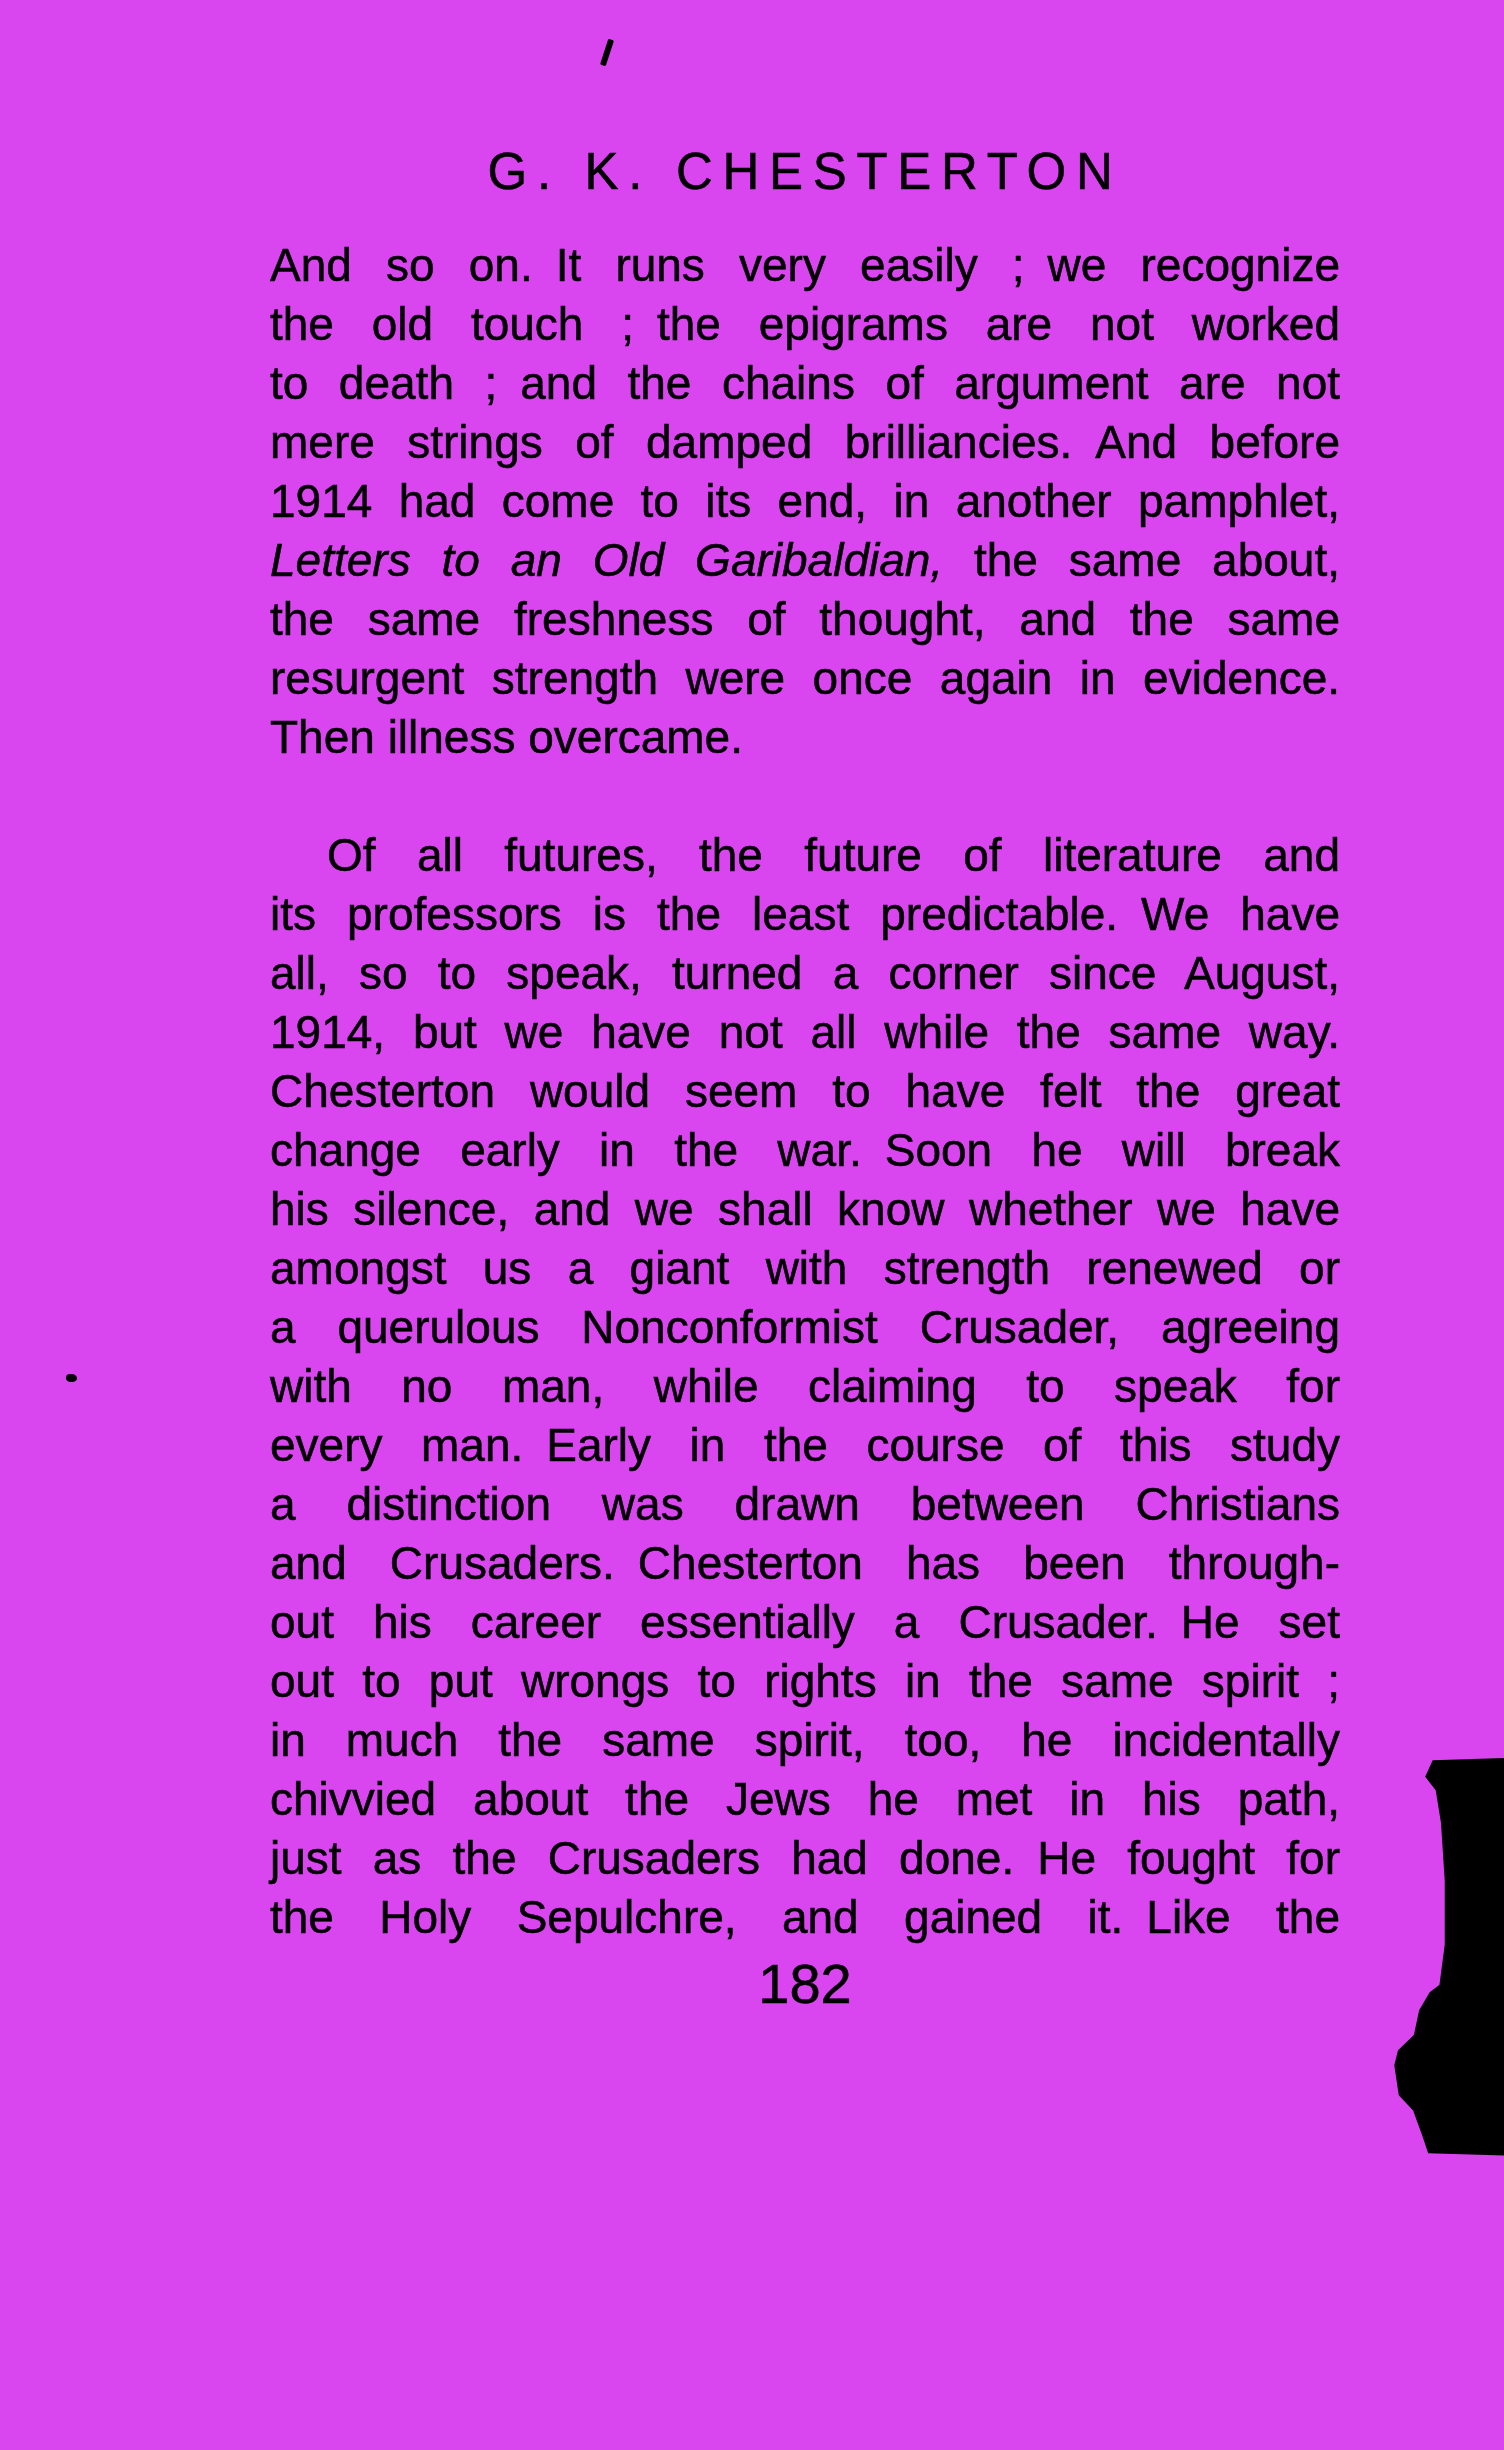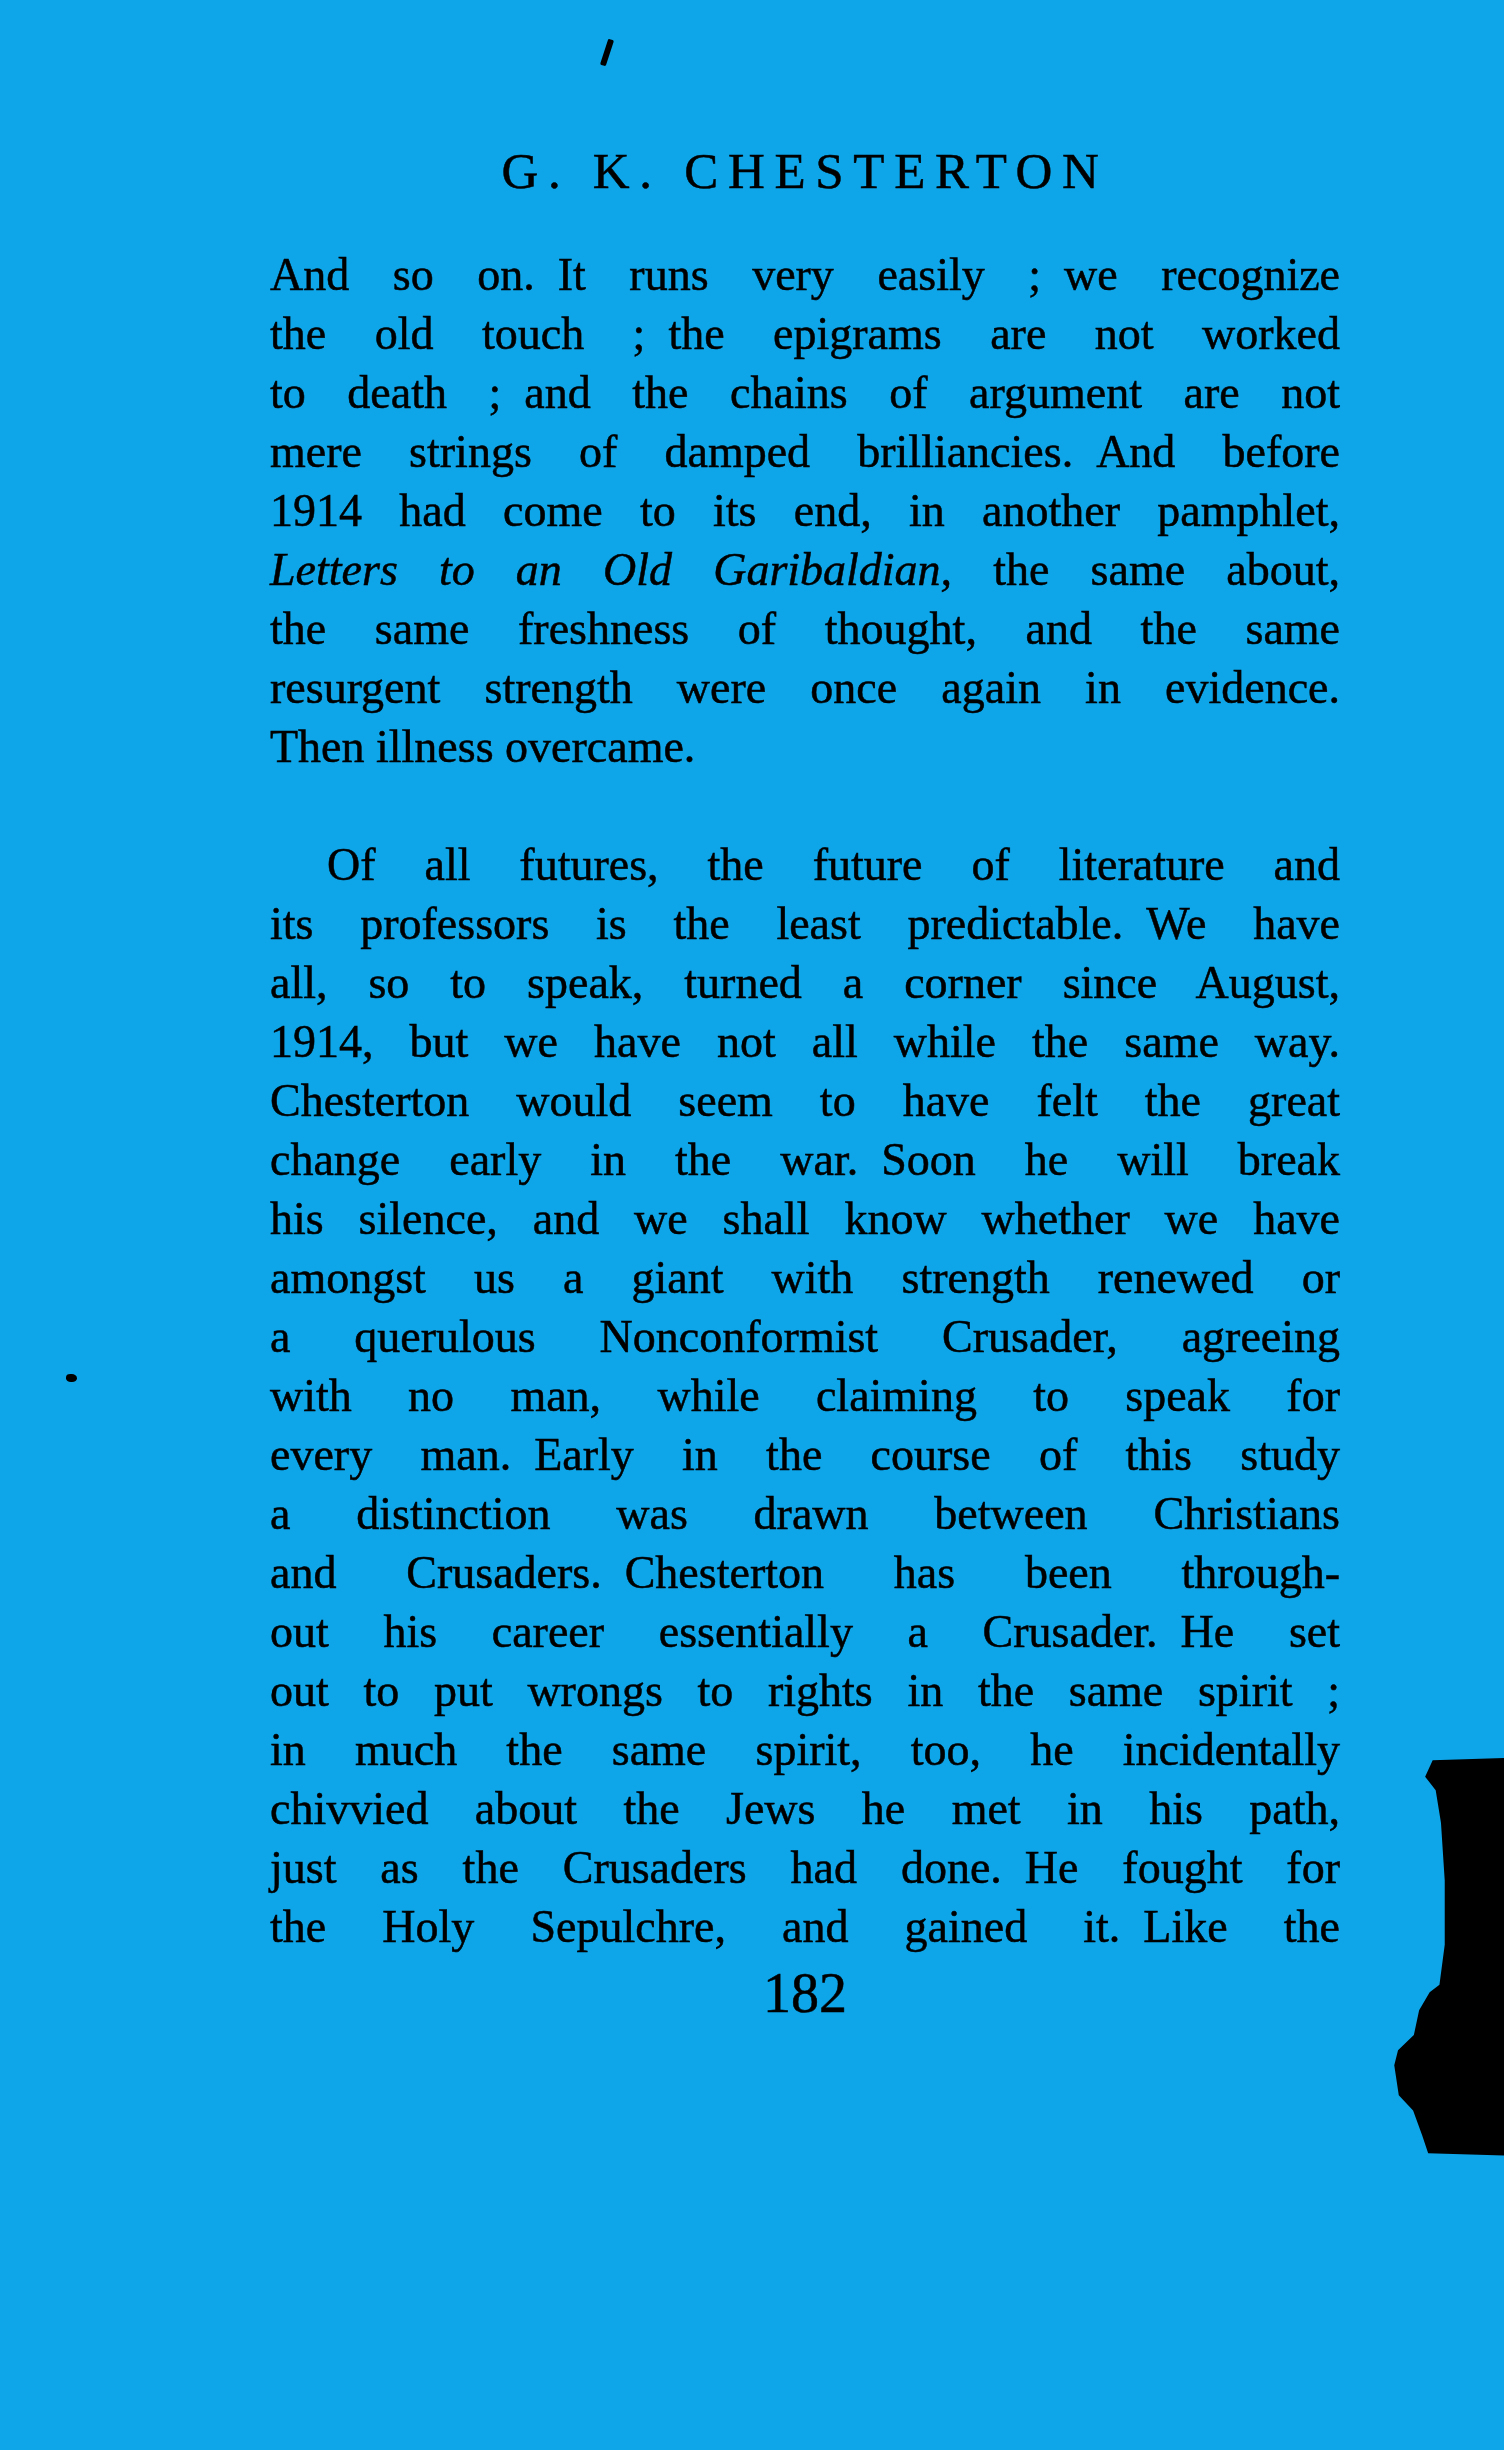--- a/index.html
+++ b/index.html
@@ -1,39 +1,39 @@
 <!DOCTYPE html>
 <html style="font-size:12px"><head>
 <meta charset="utf-8">
 <style>
   html,body{margin:0;padding:0;background:#ffffff;}
   .page{
     position:relative;
     width:1505px;
     height:2450px;
-    background:#0ea5e9;
+    background:#d946ef;
     overflow:hidden;
-    font-family:Liberation Serif, serif;
+    font-family:Liberation Sans, sans-serif;
     color:#000000;
     -webkit-text-stroke:0.5px #000;
   }
   .title{
     position:absolute;
     top:142px;
     left:270px;
     width:1070px;
     text-align:center;
     font-size:51px;
     letter-spacing:0.19em;
     white-space:nowrap;
   }
   .text-block{
     position:absolute;
     left:270px;
-    top:245px;
+    top:236px;
     width:1070px;
   }
   .paragraph + .paragraph{margin-top:59px;}
   .line{
     height:59px;
     line-height:59px;
     font-size:46px;
     text-align:justify;
     text-align-last:justify;
   }

